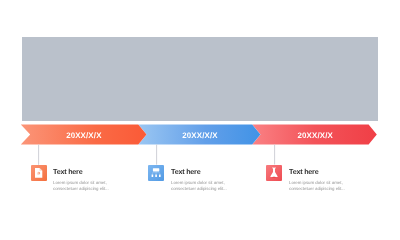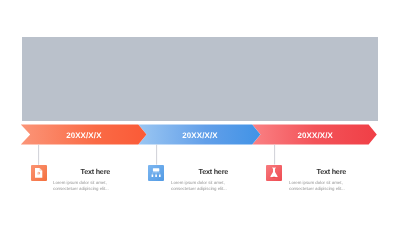--- a/index.html
+++ b/index.html
@@ -4,21 +4,21 @@
 <style>
   html,body{margin:0;padding:0;}
   body{width:400px;height:225px;background:#ffffff;font-family:"Liberation Sans",sans-serif;overflow:hidden;-webkit-font-smoothing:antialiased;text-rendering:geometricPrecision;}
   .stage{position:relative;width:392px;height:225px;background:#fff;}
   .photo{position:absolute;left:21.8px;top:37.1px;width:356.2px;height:83.6px;}
   .band{position:absolute;left:0;top:0;width:400px;height:225px;}
   .seglabel{position:absolute;will-change:transform;transform:translate3d(0,0,0);height:20px;line-height:20px;font-weight:bold;font-size:7.9px;letter-spacing:0.15px;text-align:center;white-space:nowrap;}
   .icon{position:absolute;width:16px;height:16px;border-radius:1px;}
   .icon svg{position:absolute;left:0;top:0;}
   .card{position:absolute;will-change:transform;transform:translate3d(0,0,0);}
-  .card .ttl{font-size:7.2px;font-weight:bold;letter-spacing:-0.22px;white-space:nowrap;line-height:7.2px;text-align:right;}
+  .card .ttl{font-size:7.2px;font-weight:bold;letter-spacing:-0.22px;white-space:nowrap;line-height:7.2px;}
   .card .body{font-size:4.4px;line-height:6px;width:57px;margin-top:4.9px;letter-spacing:-0.02px;}
 </style>
 </head>
 <body>
 
 <div class="stage">
 
   <div class="photo" style="background-color: rgb(186, 193, 203);"></div>
 
   <svg class="band" width="400" height="225" viewBox="0 0 400 225">

